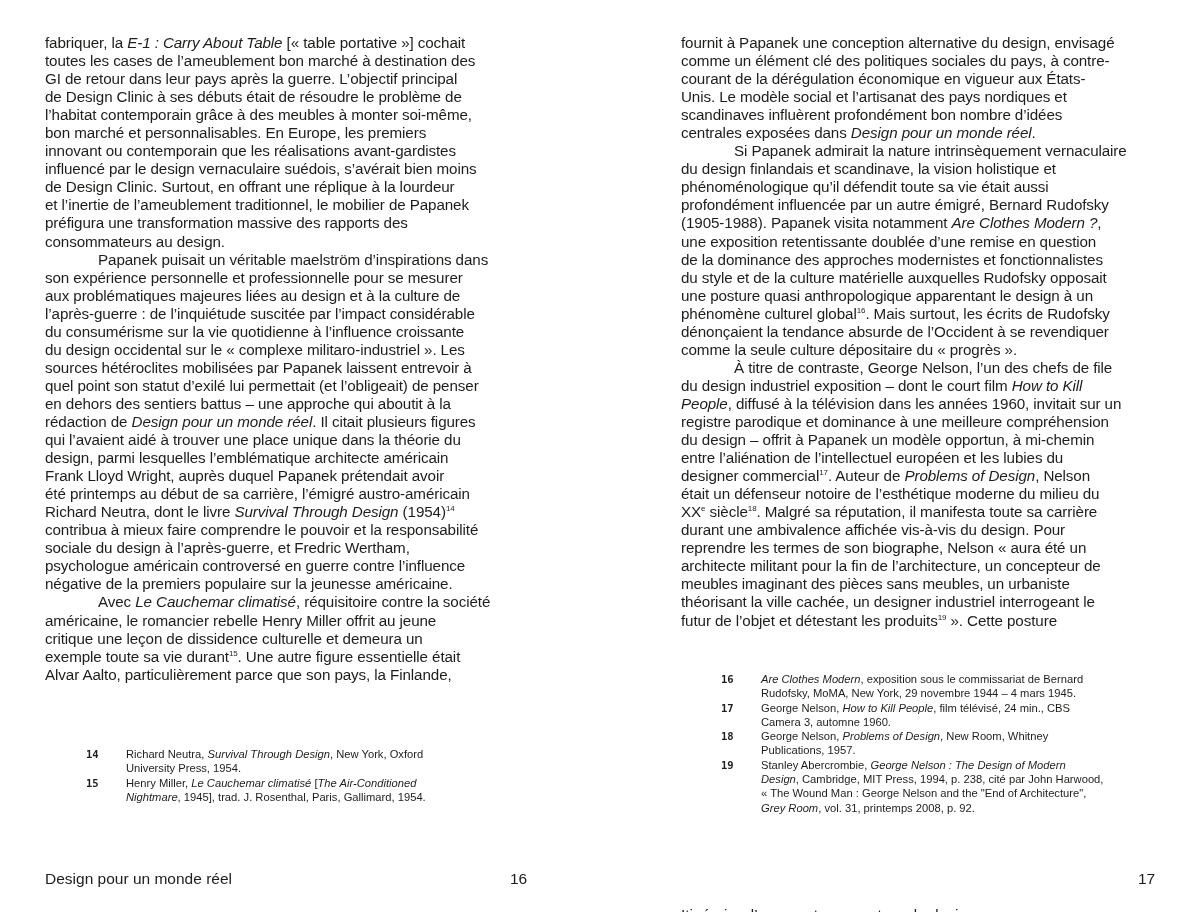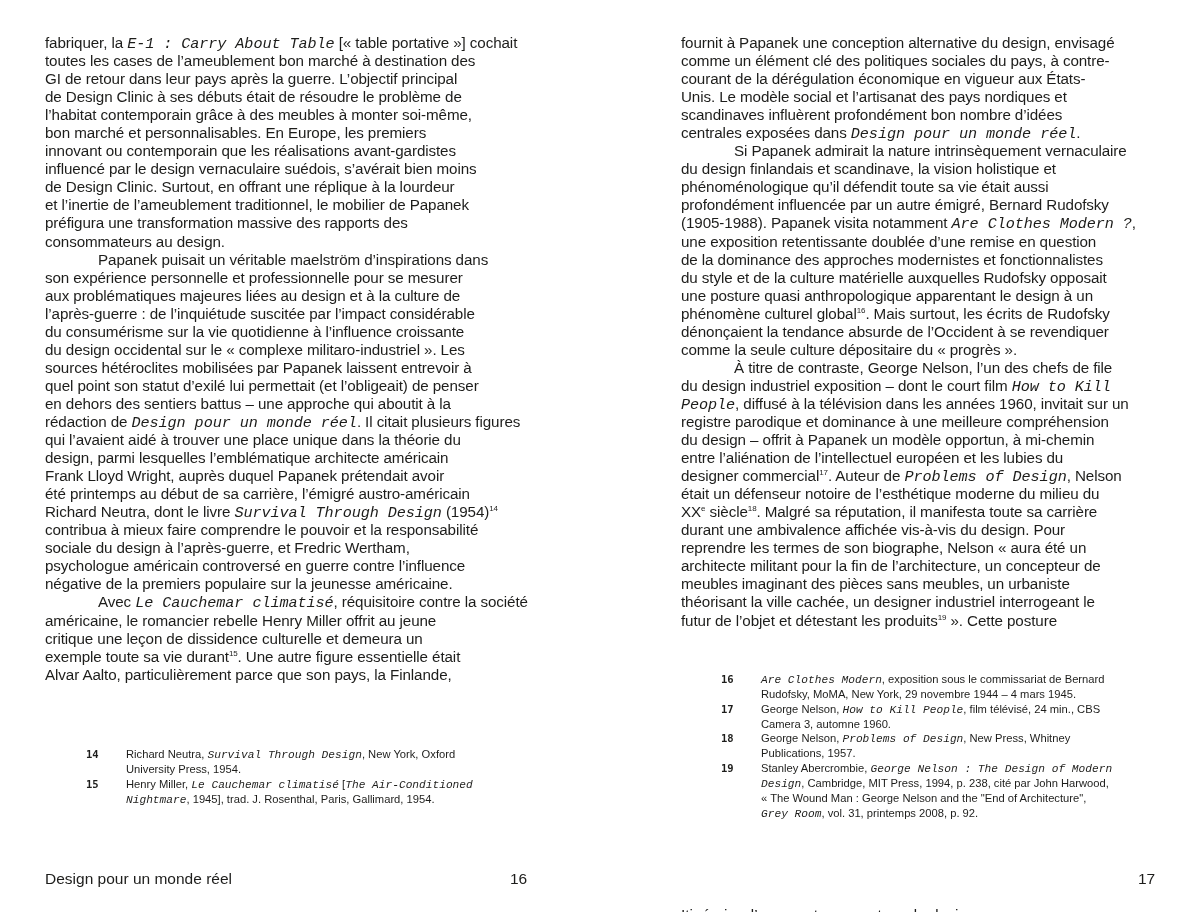--- a/index.html
+++ b/index.html
@@ -6,21 +6,21 @@
   body { width: 1200px; height: 912px; position: relative; overflow: hidden;
          font-family: "Liberation Sans", sans-serif; color: #1d1d1b; }
   .page { position: absolute; top: 0; height: 912px; }
   .page.left { left: 0; width: 600px; }
   .page.right { left: 600px; width: 600px; }
   .body-text { position: absolute; top: 34px; font-size: 15.2px; line-height: 18.05px; letter-spacing: -0.1px; }
   .page.left .body-text { left: 45px; width: 472px; }
   .page.right .body-text { left: 81px; width: 479px; }
   .line { white-space: nowrap; display: block; height: 18.05px; }
   .indent { padding-left: 53px; }
-  em { font-style: italic; font-family: Liberation Mono, monospace; }
+  em { font-style: italic; font-family: Liberation Sans, sans-serif; }
   sup { font-size: 8px; vertical-align: 6px; line-height: 0; }
   .notes { position: absolute; font-size: 11.2px; line-height: 14.3px; }
   .page.left .notes { left: 86px; top: 747px; width: 420px; }
   .page.right .notes { left: 721px; left: 121px; top: 672px; width: 440px; }
   .note { position: relative; padding-left: 40px; }
   .note-num { position: absolute; left: 0; top: 0; font-family: "DejaVu Sans Mono", monospace; font-size: 10.5px; font-weight: bold; }
   .note-line { display: block; white-space: nowrap; }
   .footer { position: absolute; top: 870px; font-size: 15.5px; }
   .page.left .footer-title { left: 45px; }
   .page.left .footer-num { left: 510px; }
@@ -127,21 +127,21 @@
         <span class="note-line"><em>Are Clothes Modern</em><span>, exposition sous le commissariat de Bernard</span></span>
         <span class="note-line"><span>Rudofsky, MoMA, New York, 29 novembre 1944 – 4 mars 1945.</span></span>
       </div>
       <div class="note">
         <span class="note-num">17</span>
         <span class="note-line"><span>George Nelson, </span><em>How to Kill People</em><span>, film télévisé, 24 min., CBS</span></span>
         <span class="note-line"><span>Camera 3, automne 1960.</span></span>
       </div>
       <div class="note">
         <span class="note-num">18</span>
-        <span class="note-line"><span>George Nelson, </span><em>Problems of Design</em><span>, New Press, Whitney</span></span>
+        <span class="note-line"><span>George Nelson, </span><em>Problems of Design</em><span>, New Room, Whitney</span></span>
         <span class="note-line"><span>Publications, 1957.</span></span>
       </div>
       <div class="note">
         <span class="note-num">19</span>
         <span class="note-line"><span>Stanley Abercrombie, </span><em>George Nelson : The Design of Modern</em></span>
         <span class="note-line"><em>Design</em><span>, Cambridge, MIT Press, 1994, p. 238, cité par John Harwood,</span></span>
         <span class="note-line"><span>« The Wound Man : George Nelson and the "End of Architecture",</span></span>
         <span class="note-line"><em>Grey Room</em><span>, vol. 31, printemps 2008, p. 92.</span></span>
       </div>
     </div>

